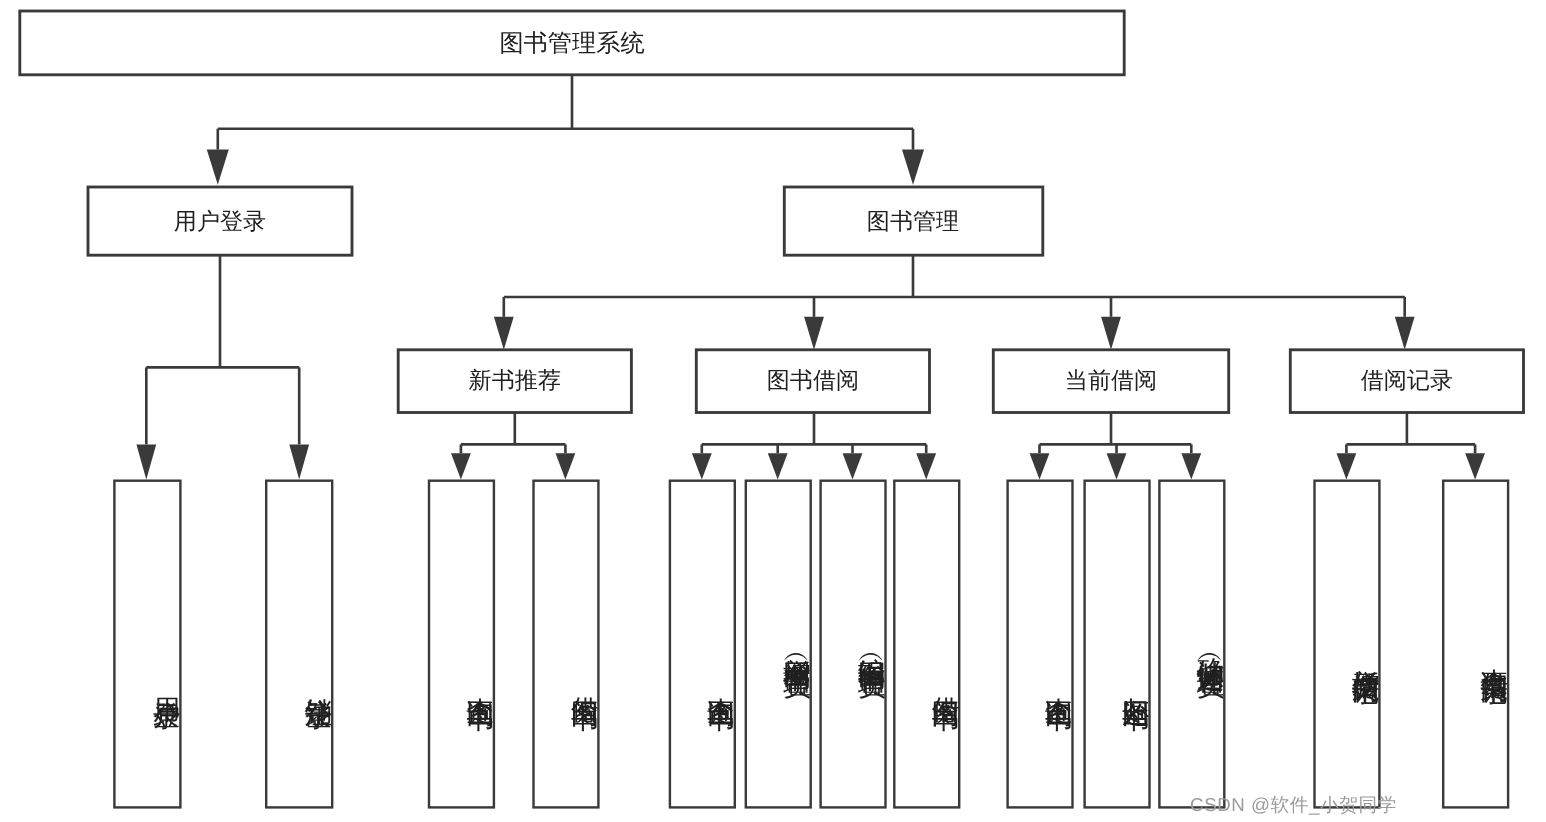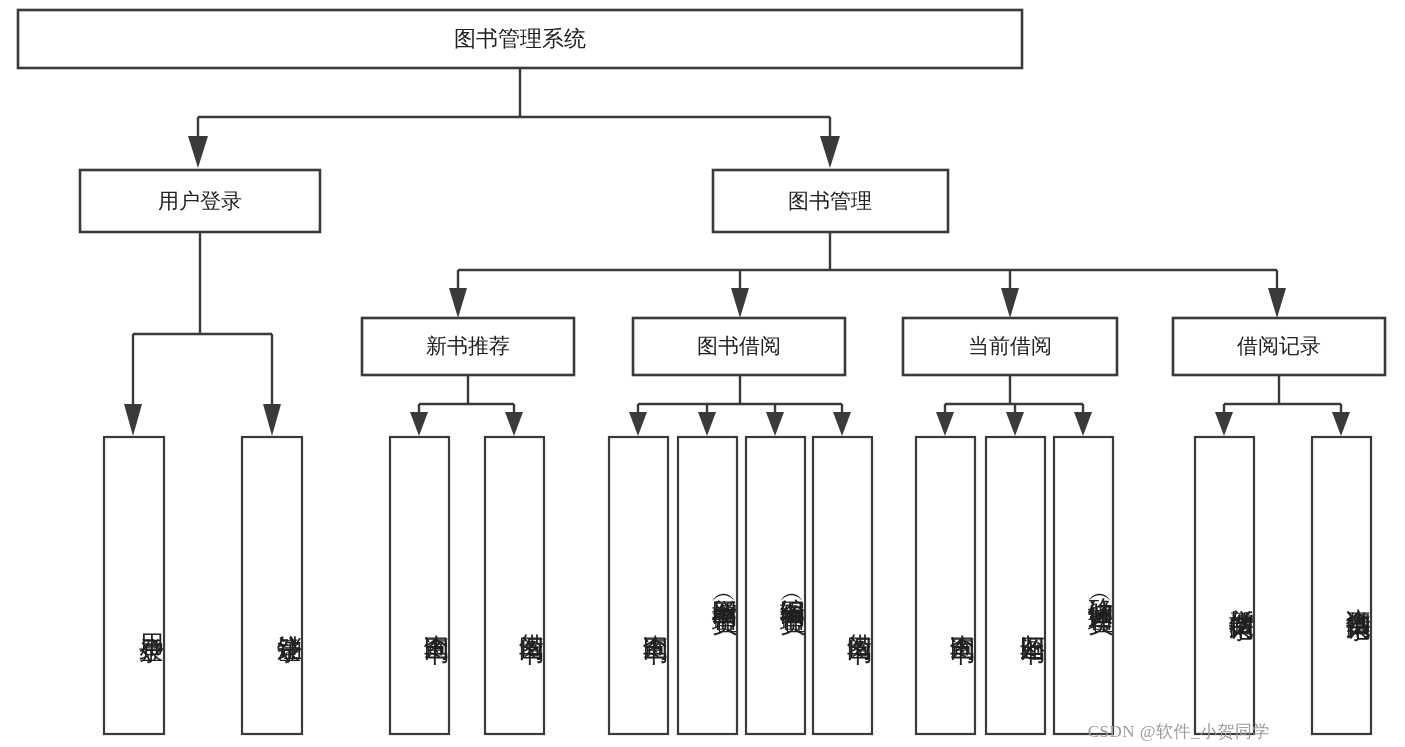--- a/index.html
+++ b/index.html
@@ -67,21 +67,21 @@
     line-height: 1.0;
     letter-spacing: 2px;
     color: #202020;
     white-space: nowrap;
     pointer-events: none;
   }
   .watermark {
     position: absolute;
     right: 12px;
     bottom: 4px;
-    font-family: Liberation Serif, serif;
+    font-family: Liberation Sans, sans-serif;
     font-size: 17px;
     color: #9b9b9b;
     letter-spacing: 0.5px;
     white-space: nowrap;
   }
 </style>
 </head>
 <body>
 
 <div id="diagram-root">

